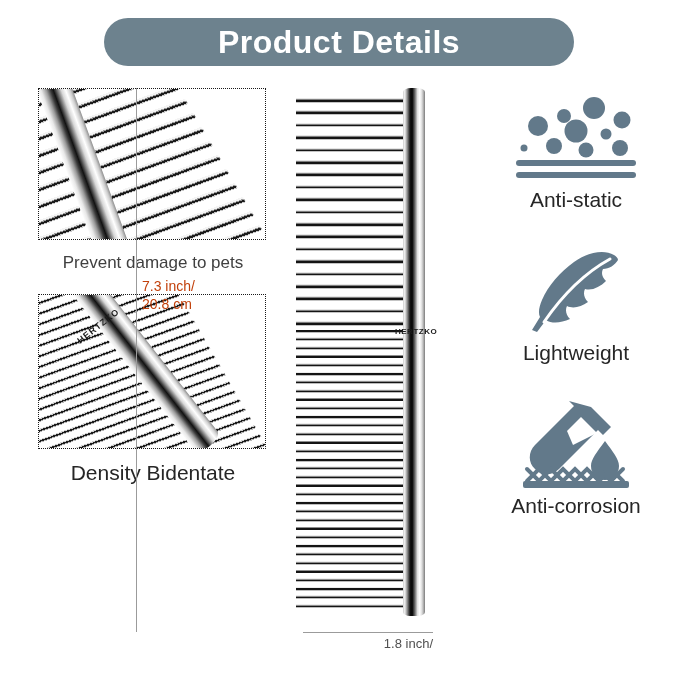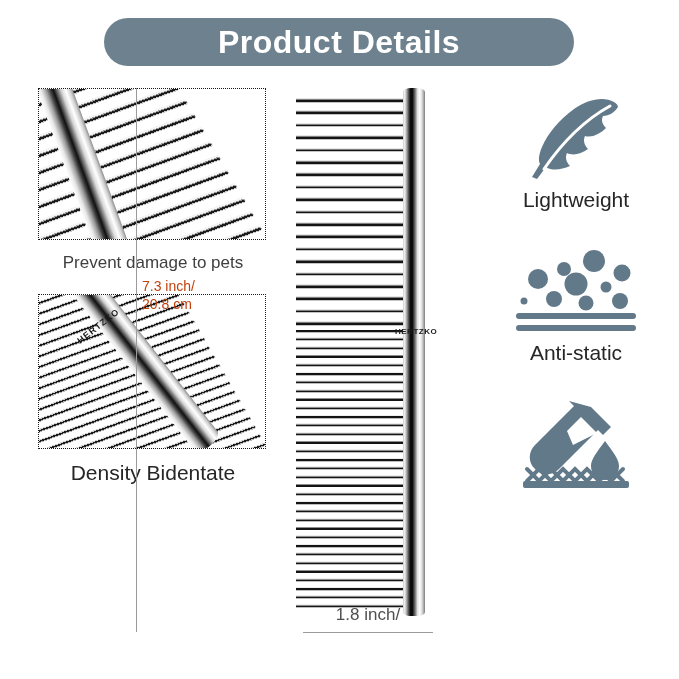--- a/index.html
+++ b/index.html
@@ -185,24 +185,24 @@
   }
   
   .dim-hline {
     position: absolute;
     left: 303px; top: 632px;
     width: 130px; height: 1px;
     background: #9b9b9b;
   }
   .dim-hlabel {
     position: absolute;
-    left: 303px; top: 604px;
+    left: 303px; top: 636px;
     width: 130px;
-    text-align: center;
-    font-size: 17px;
+    text-align: right;
+    font-size: 13px;
     color: #4f4f4f;
     line-height: 1.26;
   }
 
   
   .right-col { position: absolute; left: 478px; top: 92px; width: 196px; }
   .feature { width: 196px; text-align: center; }
   .feature + .feature { margin-top: 34px; }
   .feature-icon {
     width: 196px; height: 94px;
@@ -266,20 +266,42 @@
     <div>7.3 inch/</div>
     <div>20.8 cm</div>
   </div>
 
   <div class="dim-hline"></div>
   <div class="dim-hlabel">
     <div>1.8 inch/</div>
   </div>
 
   <div class="right-col">
+
+    <div class="feature">
+      <div class="feature-icon">
+        <svg width="132" height="86" viewBox="0 0 132 86" aria-hidden="true">
+          <g fill="#62798a">
+            <circle cx="28" cy="30" r="10"></circle>
+            <circle cx="54" cy="20" r="7"></circle>
+            <circle cx="84" cy="12" r="11"></circle>
+            <circle cx="112" cy="24" r="8.5"></circle>
+            <circle cx="66" cy="35" r="11.5"></circle>
+            <circle cx="96" cy="38" r="5.5"></circle>
+            <circle cx="44" cy="50" r="8"></circle>
+            <circle cx="76" cy="54" r="7.5"></circle>
+            <circle cx="110" cy="52" r="8"></circle>
+            <circle cx="14" cy="52" r="3.5"></circle>
+          </g>
+          <rect x="6" y="64" width="120" height="6" rx="3" fill="#62798a"></rect>
+          <rect x="6" y="76" width="120" height="6" rx="3" fill="#62798a"></rect>
+        </svg>
+      </div>
+      <div class="feature-label">Anti-static</div>
+    </div>
 
     <div class="feature">
       <div class="feature-icon">
         <svg width="116" height="92" viewBox="0 0 116 92" aria-hidden="true">
           <path fill="#62798a" d="
             M96 9
             C 86 3, 70 6, 56 16
             C 42 26, 30 40, 24 54
             C 21 61, 20 67, 22 71
             L 14 84
@@ -295,42 +317,20 @@
             C 100 12, 98 10, 96 9 Z"></path>
           <path fill="none" stroke="#ffffff" stroke-width="3" stroke-linecap="round" d="
             M92 13 C 72 24, 48 44, 26 76"></path>
         </svg>
       </div>
       <div class="feature-label">Lightweight</div>
     </div>
 
     <div class="feature">
       <div class="feature-icon">
-        <svg width="132" height="86" viewBox="0 0 132 86" aria-hidden="true">
-          <g fill="#62798a">
-            <circle cx="28" cy="30" r="10"></circle>
-            <circle cx="54" cy="20" r="7"></circle>
-            <circle cx="84" cy="12" r="11"></circle>
-            <circle cx="112" cy="24" r="8.5"></circle>
-            <circle cx="66" cy="35" r="11.5"></circle>
-            <circle cx="96" cy="38" r="5.5"></circle>
-            <circle cx="44" cy="50" r="8"></circle>
-            <circle cx="76" cy="54" r="7.5"></circle>
-            <circle cx="110" cy="52" r="8"></circle>
-            <circle cx="14" cy="52" r="3.5"></circle>
-          </g>
-          <rect x="6" y="64" width="120" height="6" rx="3" fill="#62798a"></rect>
-          <rect x="6" y="76" width="120" height="6" rx="3" fill="#62798a"></rect>
-        </svg>
-      </div>
-      <div class="feature-label">Anti-static</div>
-    </div>
-
-    <div class="feature">
-      <div class="feature-icon">
         <svg width="122" height="96" viewBox="0 0 122 96" aria-hidden="true">
           <g fill="#62798a">
 
             <path d="
               M76 4 L96 24 L88 32 L83 27
               L44 66
               C 37 73, 26 73, 20 66
               C 13 60, 13 49, 20 42
               L 59 3
               L 54 -2 Z" transform="translate(0,6)"></path>
@@ -342,16 +342,17 @@
 
             <g stroke="#62798a" stroke-width="4" fill="none" stroke-linecap="round">
               <path d="M12 84 L24 72 L36 84 L48 72 L60 84 L72 72 L84 84 L96 72 L108 84"></path>
               <path d="M12 72 L24 84 L36 72 L48 84 L60 72 L72 84 L84 72 L96 84 L108 72"></path>
             </g>
           </g>
 
           <path fill="#ffffff" d="M66 20 L82 36 L58 48 L52 34 Z"></path>
         </svg>
       </div>
+      <div class="feature-label">Anti-corrosion</div>
     </div>
   </div>
 
 </div>
 
 </body></html>

